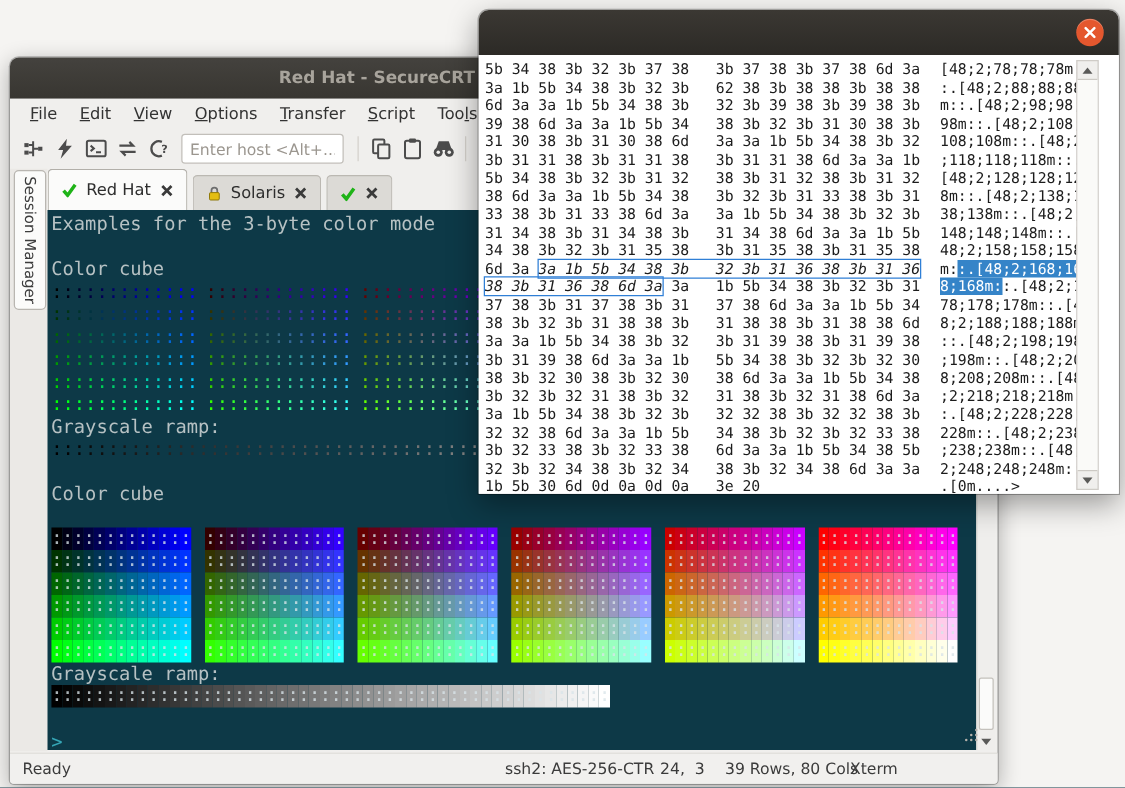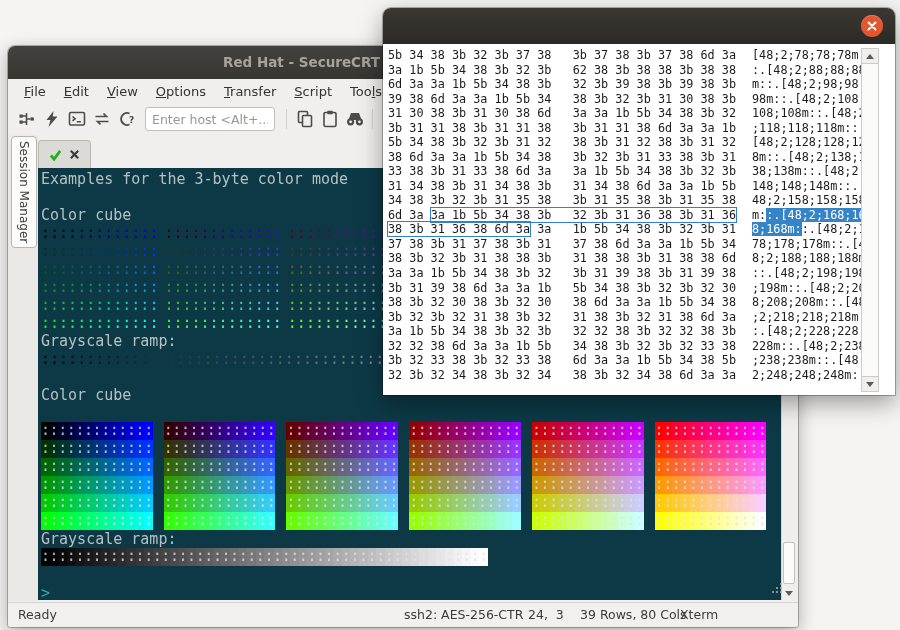--- a/index.html
+++ b/index.html
@@ -47,21 +47,21 @@
 
   
   .win-hex{position:absolute;left:383px;top:8px;width:512px;height:387px;background:#fff;border-radius:8px 8px 0 0;box-shadow:0 8px 24px rgba(0,0,0,.38),0 0 0 1px rgba(0,0,0,.28);z-index:5;}
   .hex-titlebar{position:absolute;left:0;top:0;right:0;height:36px;background:linear-gradient(#3b3833,#2c2a26);border-radius:8px 8px 0 0;}
   .hex-title{position:absolute;left:0;right:0;top:9px;text-align:center;font-size:13.5px;font-weight:bold;color:#f3f1ee;}
   .hex-close{position:absolute;right:12px;top:7px;width:22px;height:22px;border-radius:50%;background:#e4572e;display:flex;align-items:center;justify-content:center;box-shadow:inset 0 1px 0 rgba(255,255,255,.25);}
   .hexbody{position:absolute;left:0;top:36px;right:0;bottom:0;background:#fff;padding:4px 0 0 5px;box-sizing:border-box;font-family:"DejaVu Sans Mono","Liberation Mono",monospace;font-size:11.8px;color:#1c1c1c;}
   .hrow{height:14.54px;line-height:14.54px;white-space:pre;}
   .hx{display:inline-block;width:354px;}
   .ha{margin-left:10px;}
-  .selbox{outline:1px solid #2f7fd6;}
+  .selbox{outline:1px solid #2f7fd6;font-style:italic;}
   .selfill{background:#3584c8;color:#fff;}
   .hexscroll{position:absolute;right:16px;top:40px;bottom:3px;width:18px;background:#f0efed;border:1px solid #cfccc7;box-sizing:border-box;}
   .hexthumb{position:absolute;left:0px;right:0px;top:14px;bottom:14px;background:#fafaf8;border-top:1px solid #ccc9c4;border-bottom:1px solid #ccc9c4;}
   .hup,.hdn{position:absolute;left:0;right:0;height:14px;display:flex;align-items:center;justify-content:center;}
   .hup{top:0;} .hdn{bottom:0;}
 
   svg{display:block;}
 </style>
 </head>
 <body>
@@ -154,20 +154,47 @@
     </span>
   </div>
 
   <div class="leftstrip">
     <div class="sm-tab">
       <span>Session Manager</span>
     </div>
   </div>
 
   <div class="tabbar">
+      <div class="tab active">
+        <span>
+          <svg width="13" height="12" viewBox="0 0 14 12">
+            <path d="M2 6.5l3.5 4L12 1.5" stroke="#1fb318" stroke-width="3" fill="none"></path>
+          </svg>
+        </span>
+        <span class="lbl">Red Hat</span>
+        <span>
+          <svg width="11" height="11" viewBox="0 0 12 12">
+            <path d="M2 2l8 8M10 2l-8 8" stroke="#3a3a3a" stroke-width="2.4"></path>
+          </svg>
+        </span>
+      </div>
+      <div class="tab">
+        <span>
+          <svg width="13" height="14" viewBox="0 0 14 14">
+            <path d="M4.5 6V4.2a2.5 2.5 0 015 0V6" stroke="#6e6e6e" stroke-width="1.5" fill="none"></path>
+            <rect x="2.8" y="6" width="8.4" height="6.4" rx="1" fill="#e3bd12" stroke="#8a7400" stroke-width="0.8"></rect>
+          </svg>
+        </span>
+        <span class="lbl">Solaris</span>
+        <span>
+          <svg width="11" height="11" viewBox="0 0 12 12">
+            <path d="M2 2l8 8M10 2l-8 8" stroke="#3a3a3a" stroke-width="2.4"></path>
+          </svg>
+        </span>
+      </div>
       <div class="tab">
         <span>
           <svg width="13" height="12" viewBox="0 0 14 12">
             <path d="M2 6.5l3.5 4L12 1.5" stroke="#1fb318" stroke-width="3" fill="none"></path>
           </svg>
         </span>
         <span>
           <svg width="11" height="11" viewBox="0 0 12 12">
             <path d="M2 2l8 8M10 2l-8 8" stroke="#3a3a3a" stroke-width="2.4"></path>
           </svg>
@@ -813,20 +840,21 @@
       <div class="hrow"><span class="hx">37 38 3b 31 37 38 3b 31   37 38 6d 3a 3a 1b 5b 34</span><span class="ha">78;178;178m::.[4</span></div>
       <div class="hrow"><span class="hx">38 3b 32 3b 31 38 38 3b   31 38 38 3b 31 38 38 6d</span><span class="ha">8;2;188;188;188m</span></div>
       <div class="hrow"><span class="hx">3a 3a 1b 5b 34 38 3b 32   3b 31 39 38 3b 31 39 38</span><span class="ha">::.[48;2;198;198</span></div>
       <div class="hrow"><span class="hx">3b 31 39 38 6d 3a 3a 1b   5b 34 38 3b 32 3b 32 30</span><span class="ha">;198m::.[48;2;20</span></div>
       <div class="hrow"><span class="hx">38 3b 32 30 38 3b 32 30   38 6d 3a 3a 1b 5b 34 38</span><span class="ha">8;208;208m::.[48</span></div>
       <div class="hrow"><span class="hx">3b 32 3b 32 31 38 3b 32   31 38 3b 32 31 38 6d 3a</span><span class="ha">;2;218;218;218m:</span></div>
       <div class="hrow"><span class="hx">3a 1b 5b 34 38 3b 32 3b   32 32 38 3b 32 32 38 3b</span><span class="ha">:.[48;2;228;228;</span></div>
       <div class="hrow"><span class="hx">32 32 38 6d 3a 3a 1b 5b   34 38 3b 32 3b 32 33 38</span><span class="ha">228m::.[48;2;238</span></div>
       <div class="hrow"><span class="hx">3b 32 33 38 3b 32 33 38   6d 3a 3a 1b 5b 34 38 5b</span><span class="ha">;238;238m::.[48;</span></div>
       <div class="hrow"><span class="hx">32 3b 32 34 38 3b 32 34   38 3b 32 34 38 6d 3a 3a</span><span class="ha">2;248;248;248m::</span></div>
+      <div class="hrow"><span class="hx">1b 5b 30 6d 0d 0a 0d 0a   3e 20</span><span class="ha">.[0m....&gt;</span></div>
     </div>
   <div class="hexscroll">
     <div class="hexthumb"></div>
     <div class="hup">
         <span class="arr-up"></span>
       </div>
     <div class="hdn">
         <span class="arr-down"></span>
       </div>
   </div>

